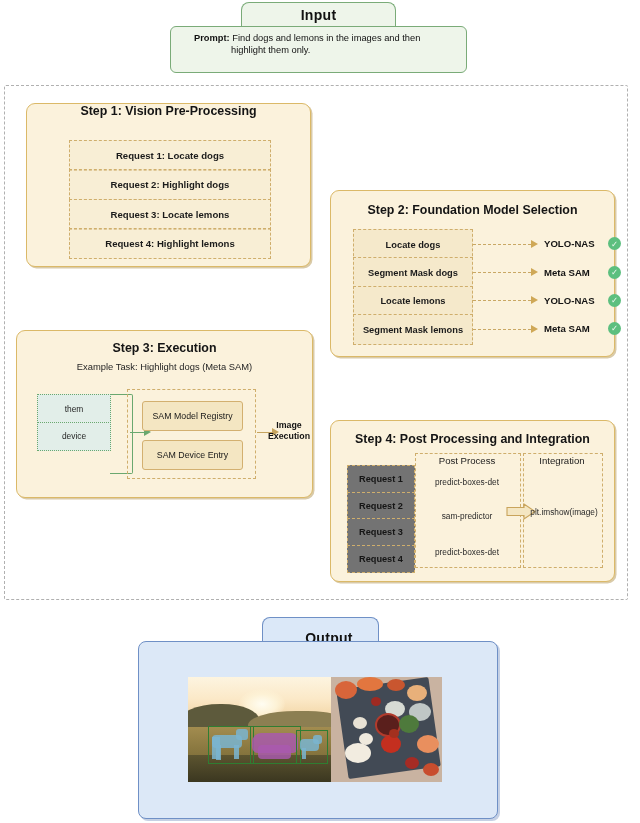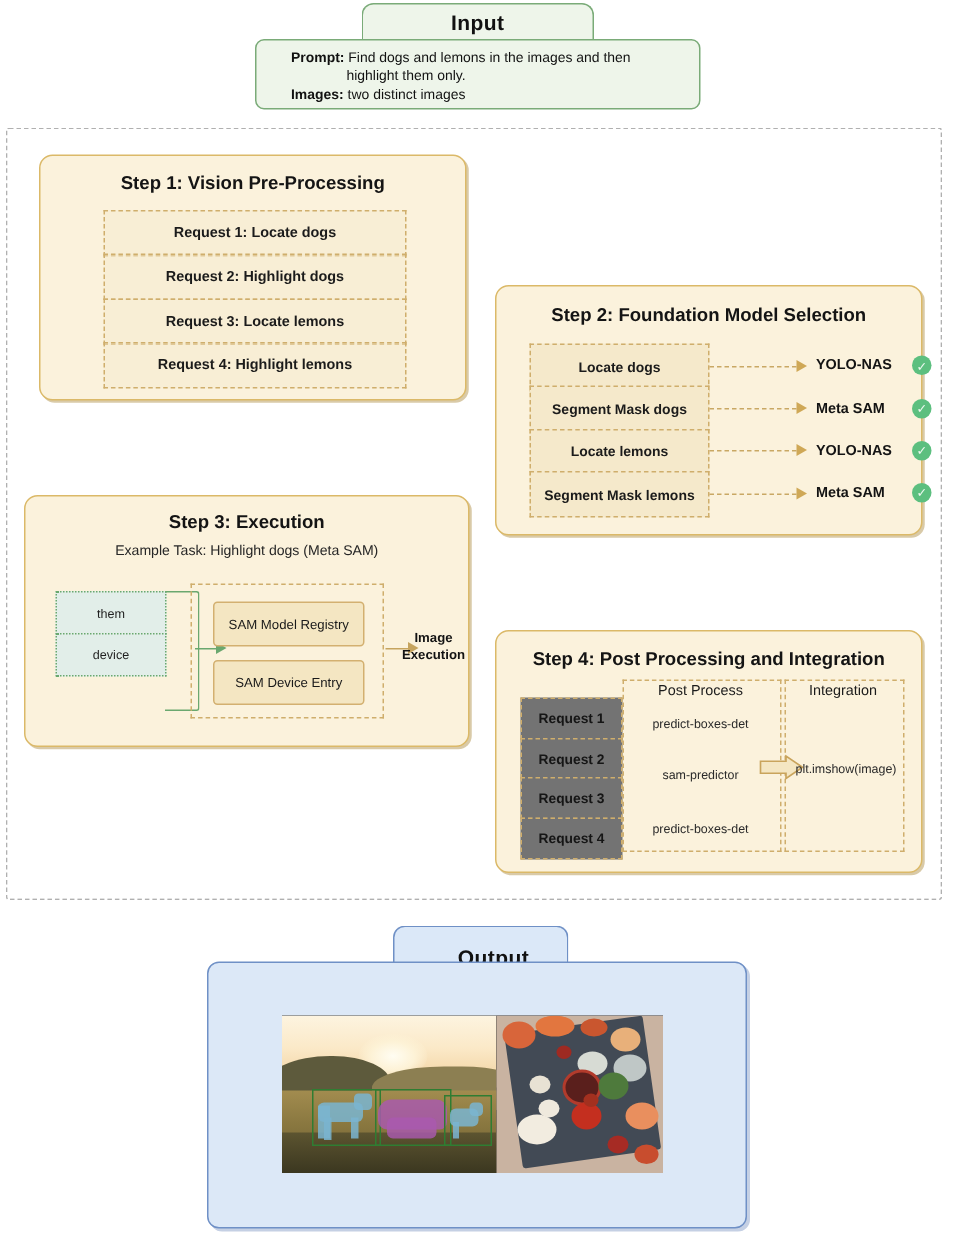--- a/index.html
+++ b/index.html
@@ -43,21 +43,21 @@
   .step-card{
     background:#fbf2dc;border:1.5px solid #dbb968;border-radius:9px;
     box-shadow:1.5px 1.5px 0 rgba(186,158,96,.55);
   }
   .step-title{
     text-align:center;font-weight:bold;font-size:12.4px;color:#141414;
   }
 
   
   #step1{left:26px;top:103px;width:285px;height:164px;}
-  #step1 .step-title{margin-top:11px;}
+  #step1 .step-title{}
   #step1-list{
     position:absolute;left:42px;top:36px;width:202px;height:115px;
   }
   .req-row{
     height:28.7px;border:1.25px dashed #cfae6c;
     display:flex;align-items:center;justify-content:center;
     font-size:9.6px;font-weight:bold;color:#1b1b1b;
     background:rgba(245,233,203,.45);
     margin-top:-1.25px;
   }
@@ -249,24 +249,20 @@
 </div>
 
 <div class="abs" id="input-panel">
   <div id="input-body">
     <div>
       <span class="lbl">Prompt:</span>
       <span>Find dogs and lemons in the images and then</span>
     </div>
     <div>
       <span class="indent"></span><span>highlight them only.</span>
-    </div>
-    <div>
-      <span class="lbl">Images:</span>
-      <span>two distinct images</span>
     </div>
   </div>
 </div>
 
 <div class="abs" id="pipeline"></div>
 
 <div class="abs step-card" id="step1">
   <div class="step-title">Step 1: Vision Pre-Processing</div>
   <div id="step1-list">
     <div class="req-row">Request 1: Locate dogs</div>

